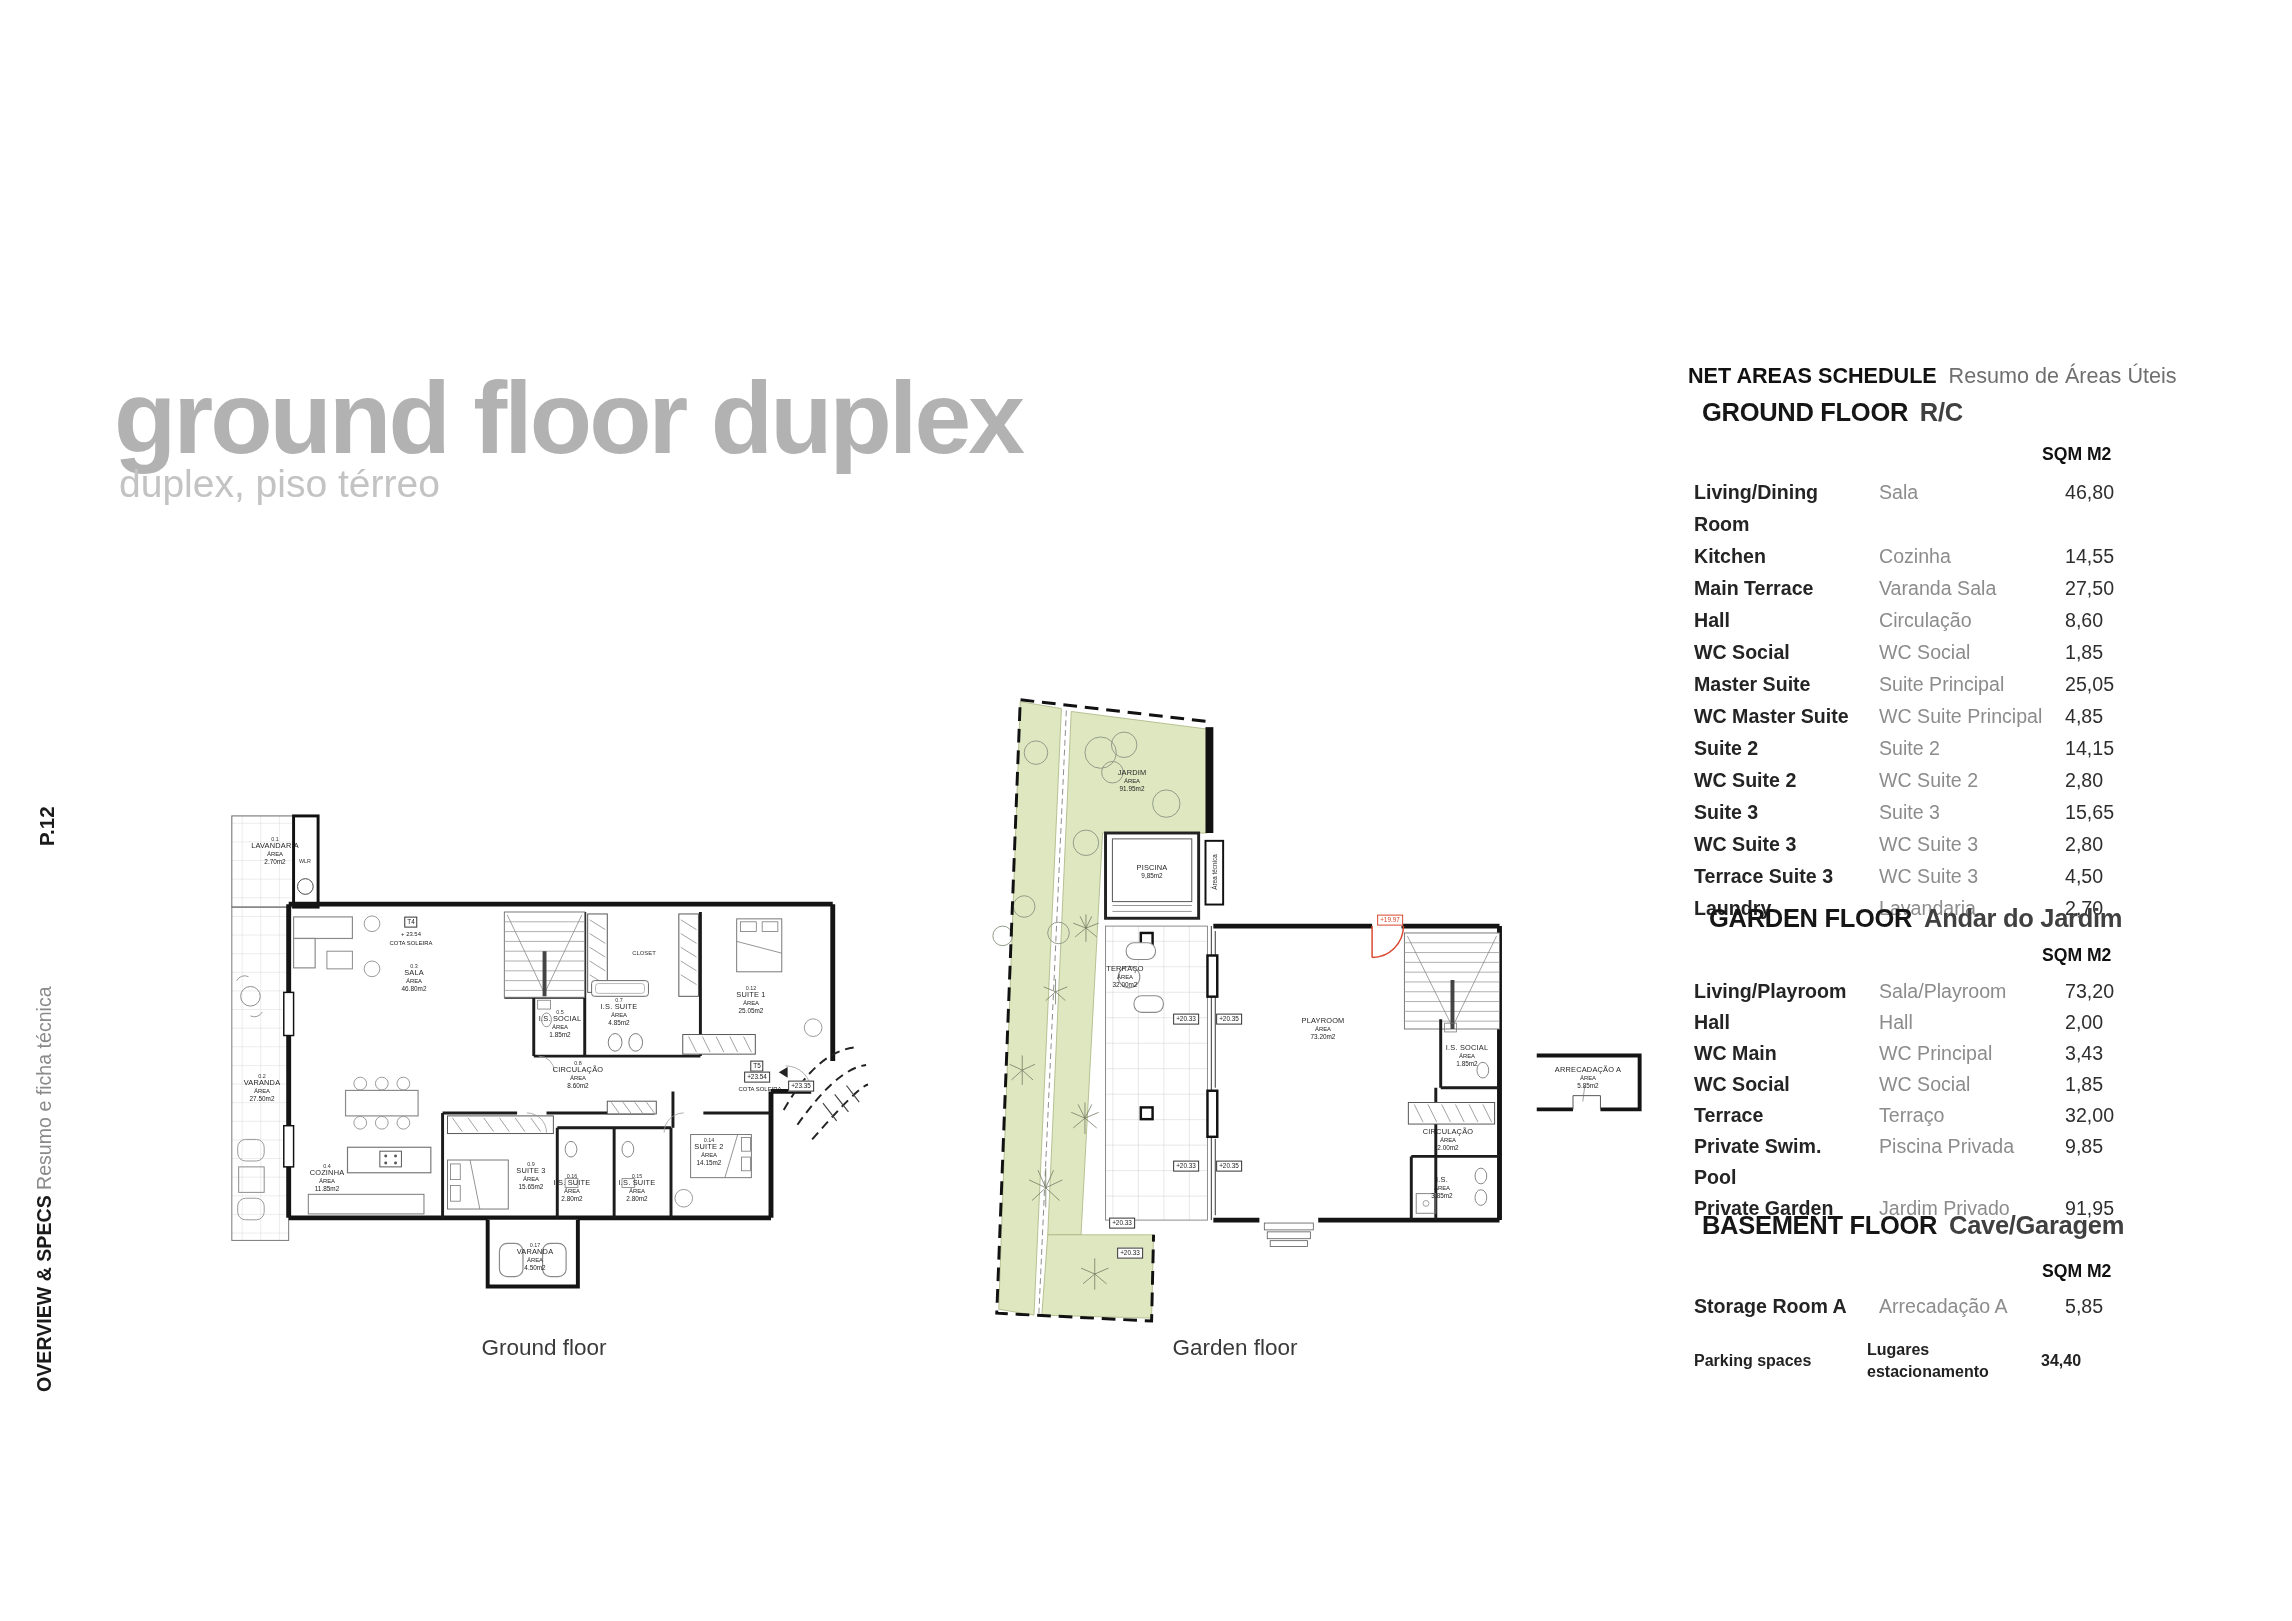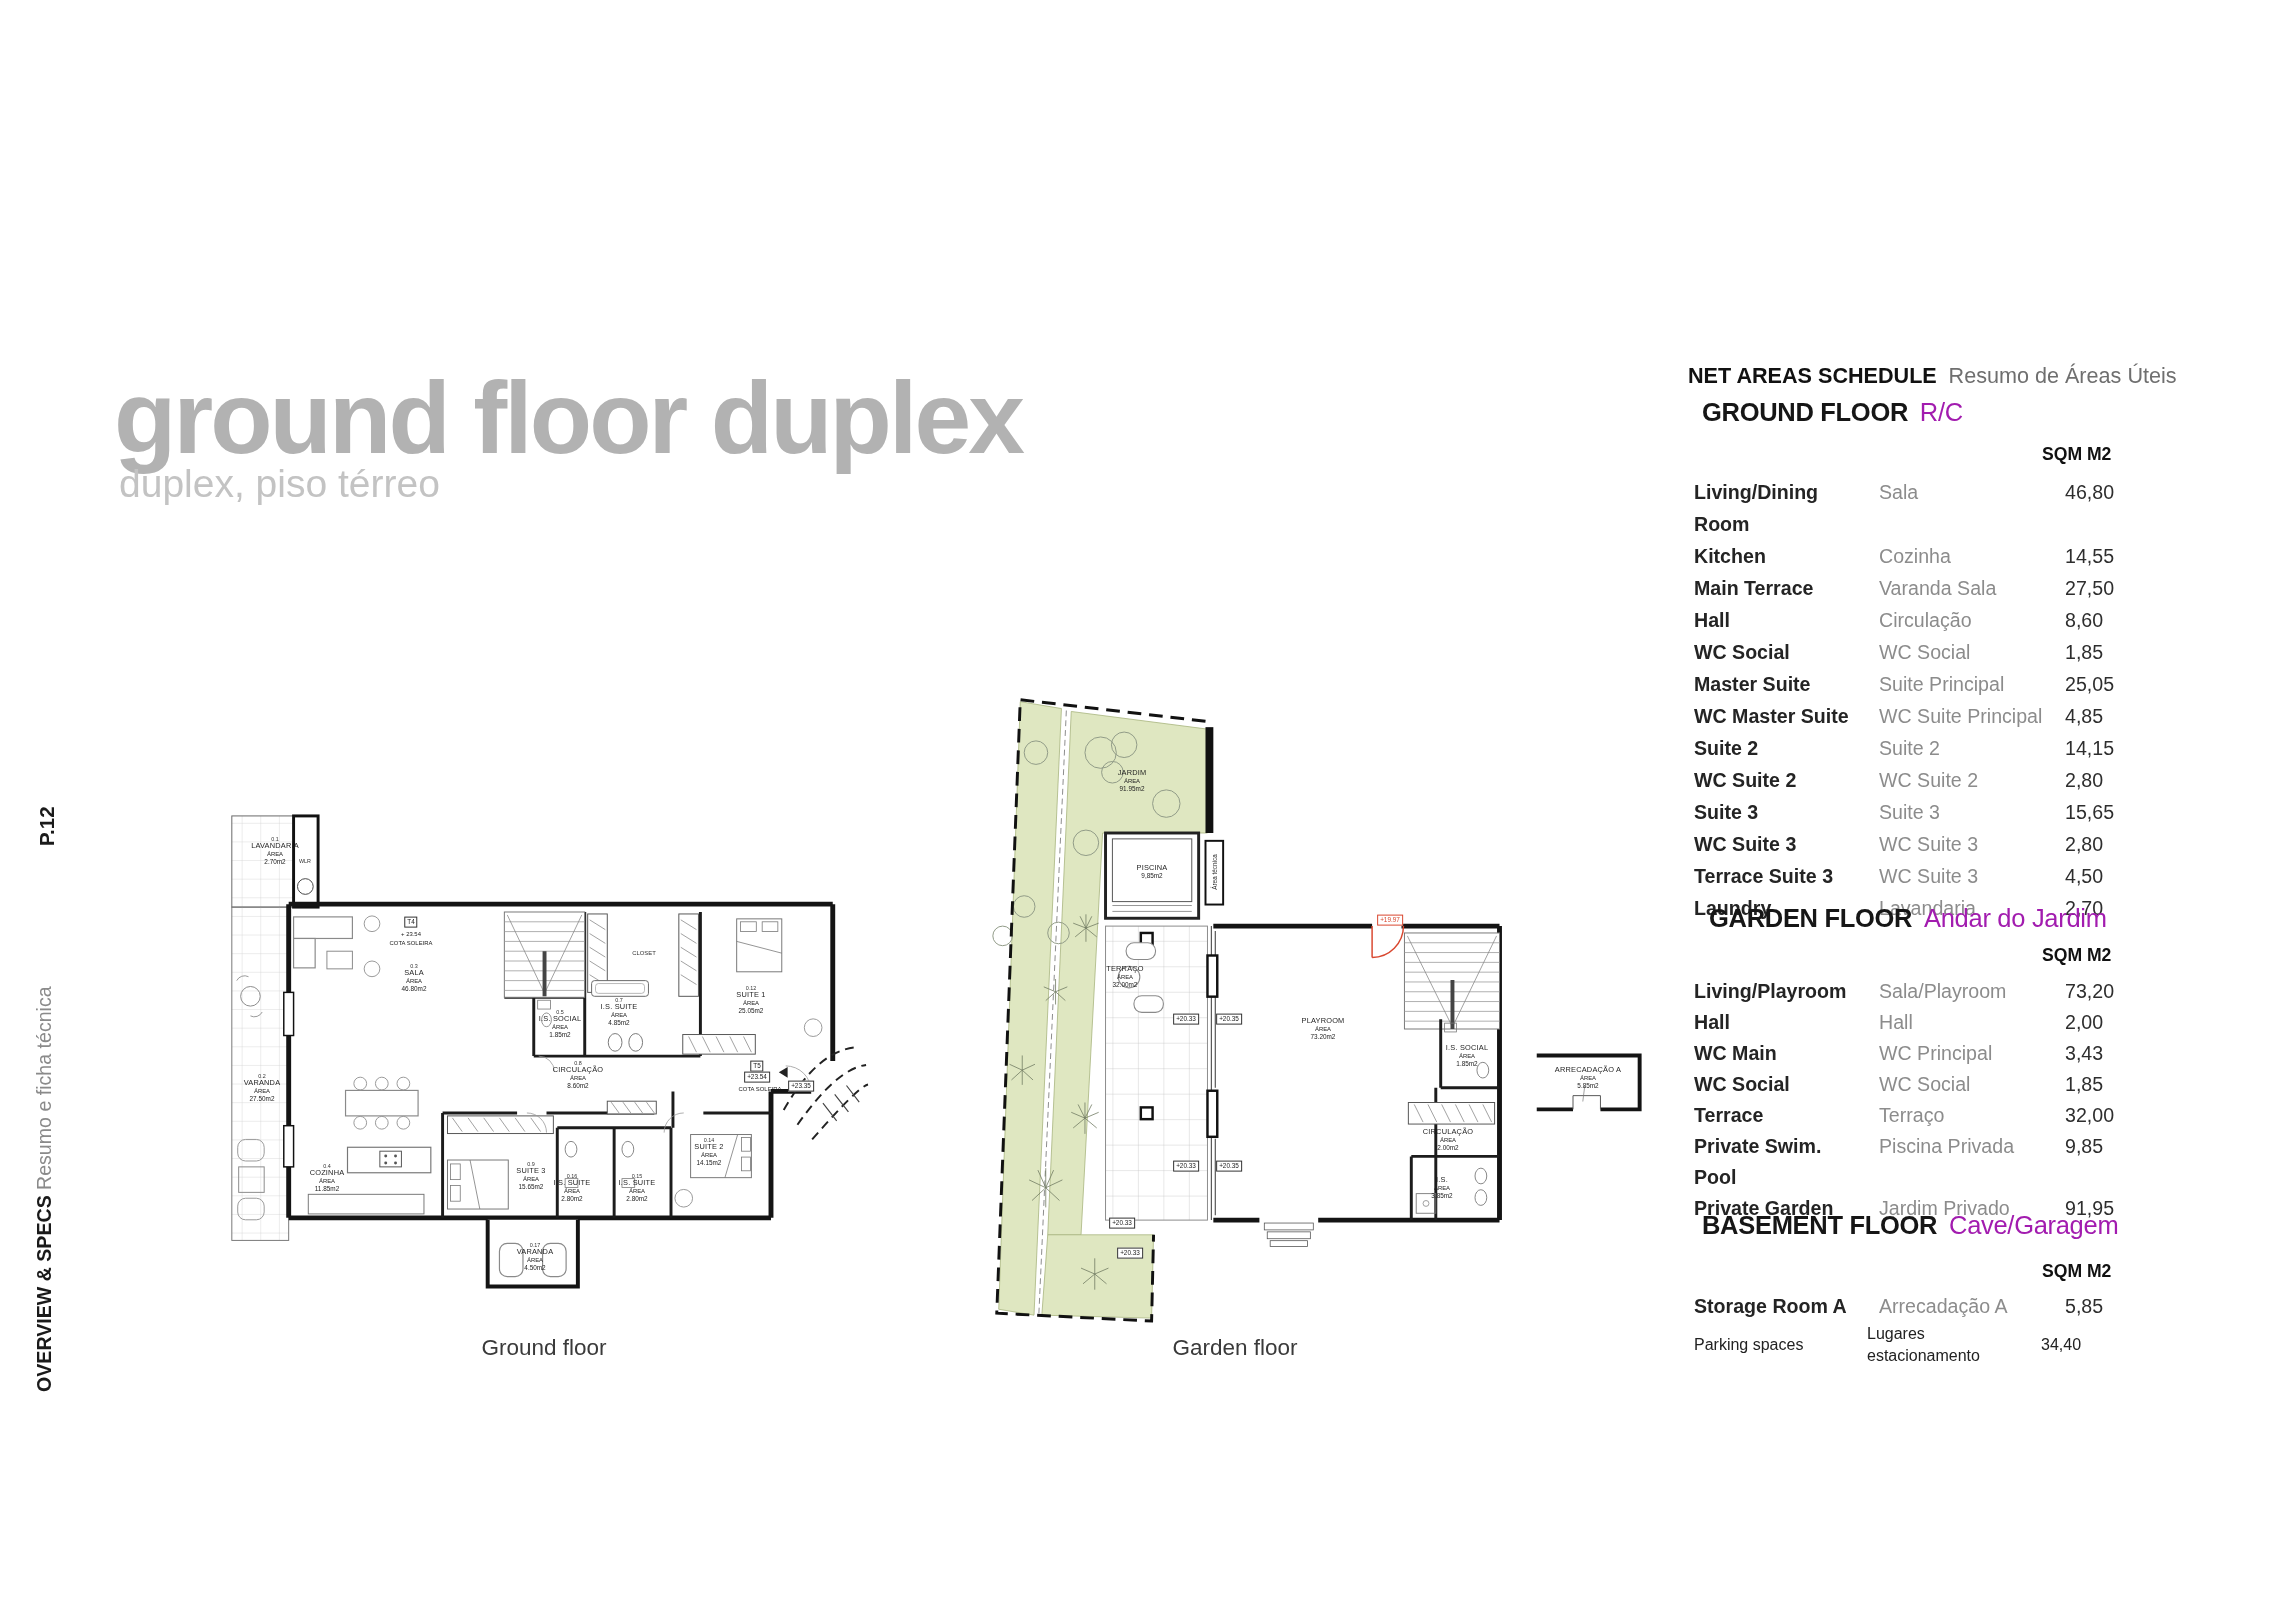--- a/index.html
+++ b/index.html
@@ -17,29 +17,29 @@
   .vwrap{writing-mode:vertical-rl;transform:rotate(180deg);white-space:nowrap;}
   .pageref{left:35px;top:777px;height:69px;font-size:20.6px;font-weight:bold;color:#1a1a1a;}
   .vsection{left:33px;top:882px;height:510px;font-size:19.6px;}
   .vsection .en{font-weight:bold;color:#1a1a1a;}
   .vsection .pt{color:#8a8a8a;margin-block-start:7.8px;}
 
   
   .sched-head{left:1688px;top:363px;font-size:21.6px;font-weight:bold;color:#111;}
   .sched-head .pt{font-weight:400;color:#6f6f6f;margin-left:11.8px;}
   .sect-title{font-size:25.5px;font-weight:bold;color:#161616;letter-spacing:-0.3px;}
-  .sect-title .pt{font-weight:400;color:#a21caf;margin-left:11.8px;}
+  .sect-title .pt{font-weight:700;color:#404040;margin-left:11.8px;}
   .sqm{font-size:17.6px;font-weight:bold;color:#111;}
   .rows{display:grid;grid-template-columns:173px 174px 88px;column-gap:12px;}
   .rows .en{font-size:19.6px;font-weight:600;color:#242424;}
   .rows .pt{font-size:19.6px;color:#8c8c8c;}
   .rows .val{font-size:19.6px;color:#2e2e2e;}
   .r32 > span{line-height:32px;display:block;}
   .r31 > span{line-height:31px;display:block;}
-  .park{display:grid;grid-template-columns:173px 174px 88px;margin-top:2px;}
+  .park{display:grid;grid-template-columns:173px 174px 88px;margin-top:18px;font-weight:bold;}
   .park .pt{line-height:21.6px;width:147px;}
   .park .en,.park .val{align-self:center;}
 
   
   .plan{position:absolute;}
   .plan svg{position:absolute;left:0;top:0;}
   .caption{font-size:22.5px;color:#3a3a3a;text-align:center;width:216px;}
 
   .plabel{position:absolute;transform:translate(-50%,-50%);display:flex;flex-direction:column;
           align-items:center;text-align:center;line-height:1.12;pointer-events:none;}

